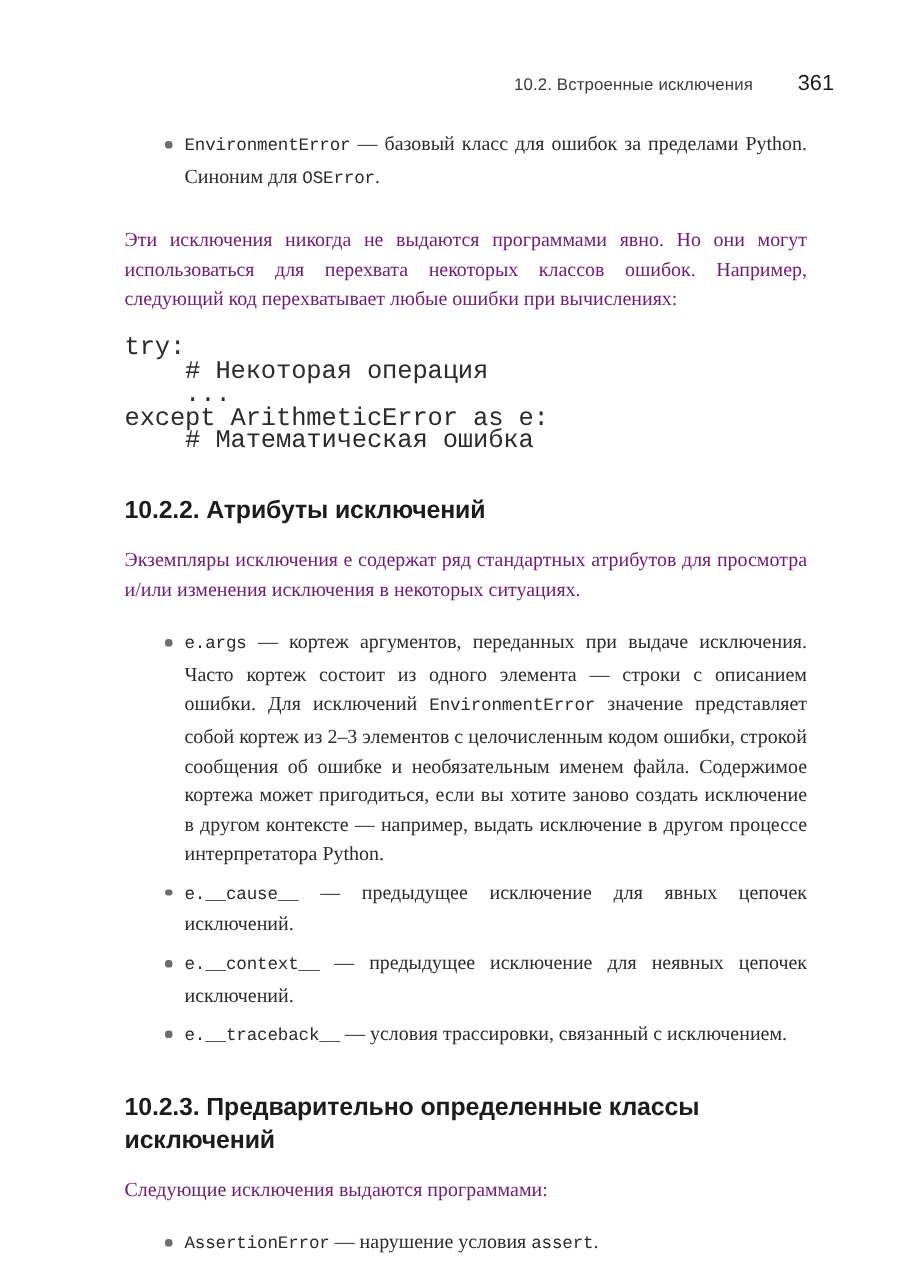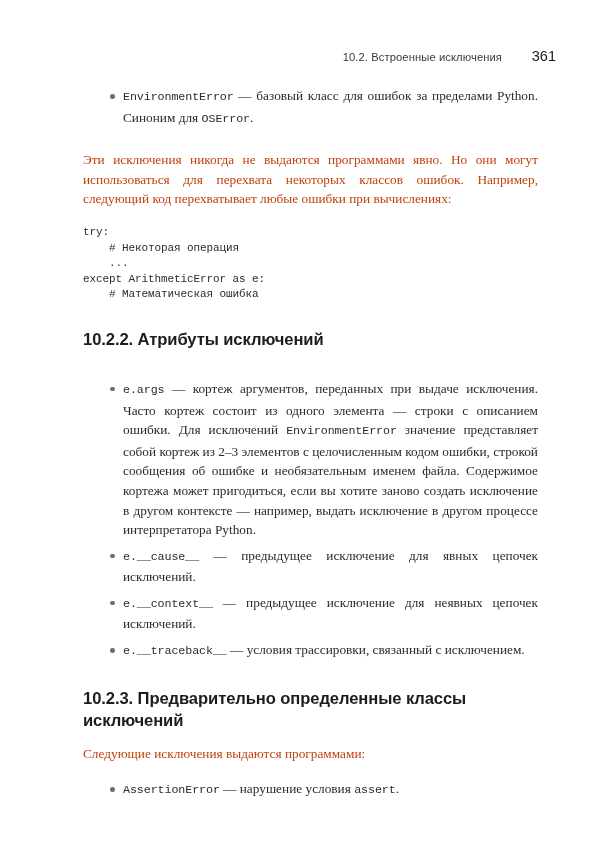--- a/index.html
+++ b/index.html
@@ -52,21 +52,21 @@
     top: 86px;
     width: 455px;
   }
 
   p.body {
     margin: 0;
     font-size: 13.3px;
     line-height: 19.6px;
     text-align: justify;
     text-justify: inter-word;
-    color: #c2410c;
+    color: #701a75;
   }
 
   .mono {
     font-family: "Liberation Mono", "DejaVu Sans Mono", monospace;
     font-size: 11.7px;
     letter-spacing: -0.1px;
   }
 
   
   ul.bullets {
@@ -91,21 +91,21 @@
     height: 4.5px;
     border-radius: 50%;
     background: #6d6d6d;
   }
   ul.bullets.loose li + li { margin-top: 6px; }
 
   
   pre.code {
     margin: 0;
     font-family: "Liberation Mono", "DejaVu Sans Mono", monospace;
-    font-size: 11px;
+    font-size: 17px;
     line-height: 15.6px;
     color: #2b2b2b;
     white-space: pre;
     letter-spacing: -0.1px;
   }
 
   
   h2.section {
     font-family: "Liberation Sans", "DejaVu Sans", sans-serif;
     font-size: 16.6px;
@@ -150,20 +150,21 @@
     ...
 except ArithmeticError as e:
     # Математическая ошибка</pre>
 
     <div class="gap-xl"></div>
 
     <h2 class="section">10.2.2. Атрибуты исключений</h2>
 
     <div class="gap-sm"></div>
 
+    <p class="body">Экземпляры исключения e содержат ряд стандартных атрибутов для просмотра и/или изменения исключения в некоторых ситуациях.</p>
 
     <div class="gap-md"></div>
 
     <ul class="bullets loose">
       <li>
         <span class="mono">e.args</span><span> — кортеж аргументов, переданных при выдаче исключения. Часто кортеж состоит из одного элемента — строки с описанием ошибки. Для исключений </span><span class="mono">EnvironmentError</span><span> значение представляет собой кортеж из 2–3 элементов с целочисленным кодом ошибки, строкой сообщения об ошибке и необязательным именем файла. Содержимое кортежа может пригодиться, если вы хотите заново создать исключение в другом контексте — например, выдать исключение в другом процессе интерпретатора Python.</span>
       </li>
       <li>
         <span class="mono">e.__cause__</span><span> — предыдущее исключение для явных цепочек исключений.</span>
       </li>

